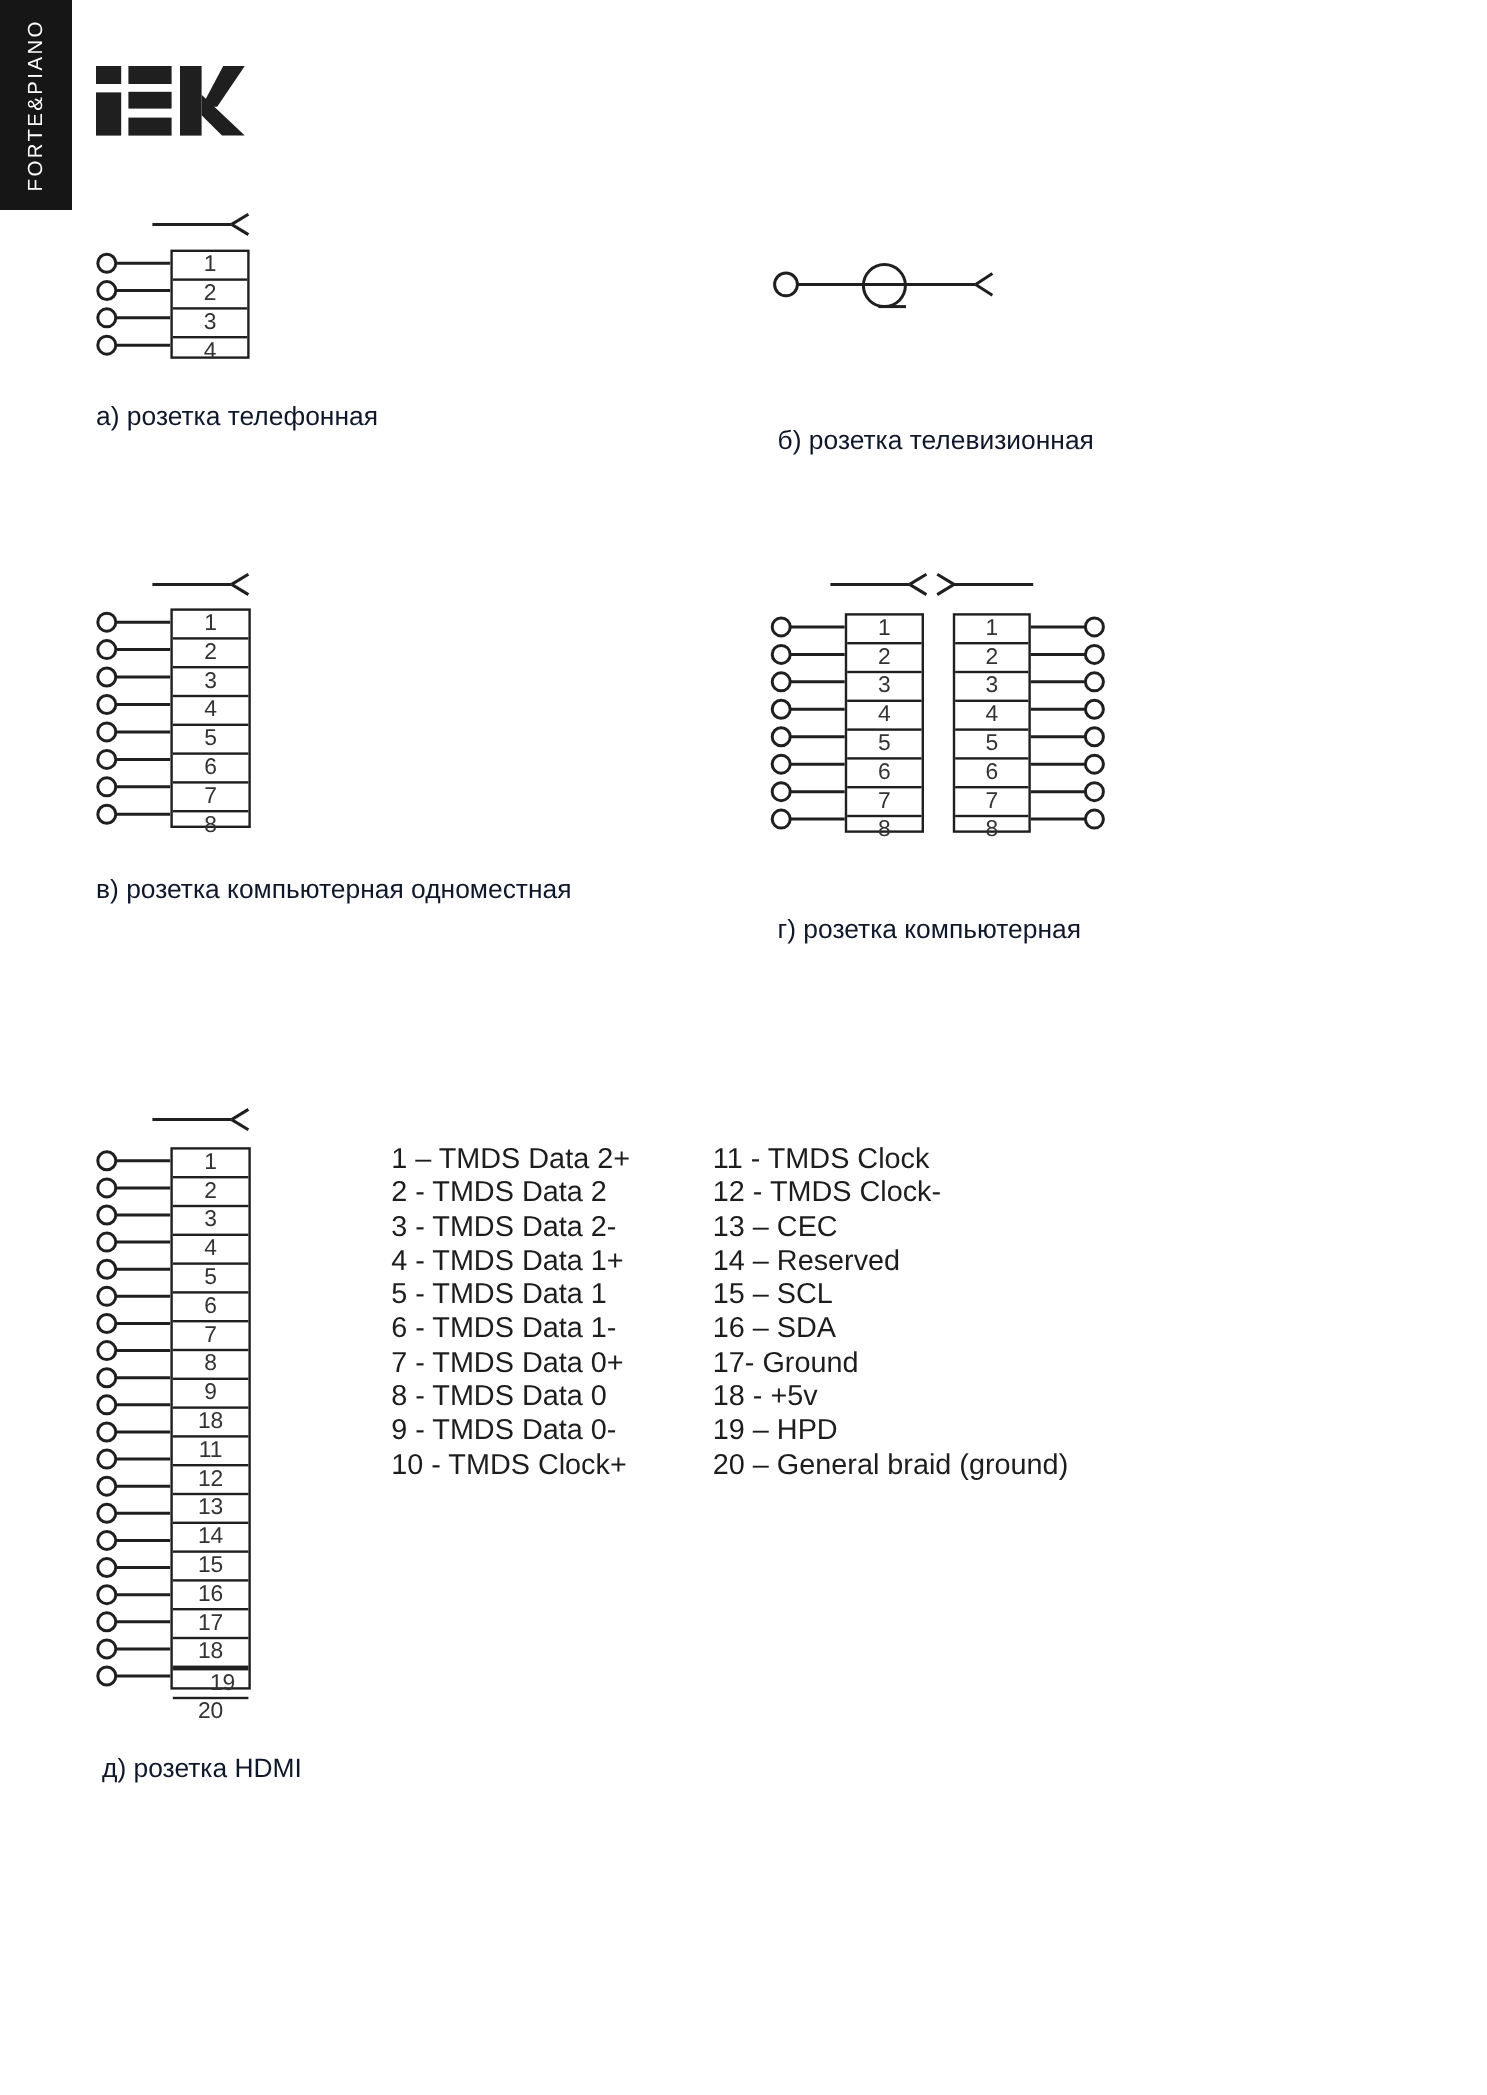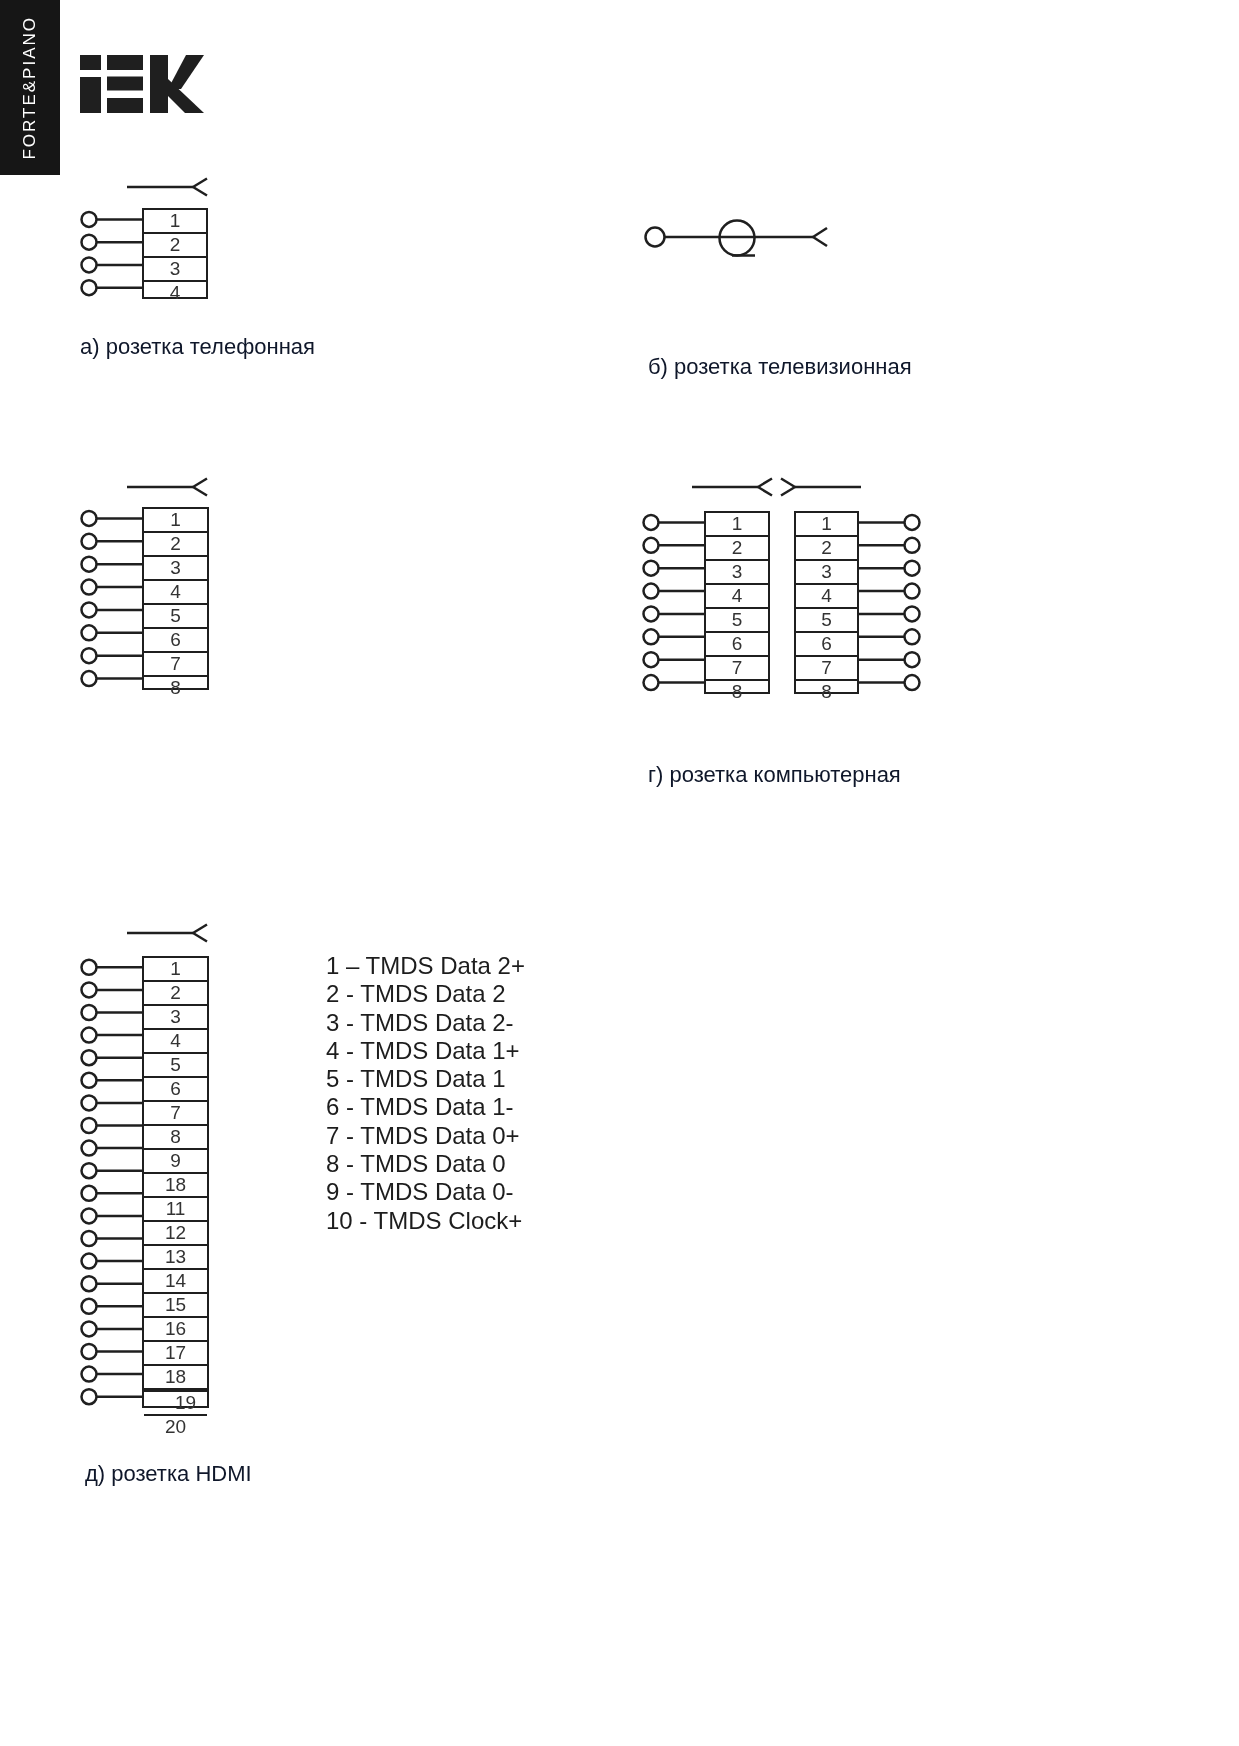--- a/index.html
+++ b/index.html
@@ -120,20 +120,21 @@
   <div class="pinblock" style="left:142px;top:507px;width:67px;height:183px;">
       <div class="pincell">1</div>
       <div class="pincell">2</div>
       <div class="pincell">3</div>
       <div class="pincell">4</div>
       <div class="pincell">5</div>
       <div class="pincell">6</div>
       <div class="pincell">7</div>
       <div class="pincell">8</div>
     </div>
+  <div class="diagram-label" style="left:80px;top:728px;">в) розетка компьютерная одноместная</div>
 
   <svg class="gfx" style="left:692px;top:475px;" width="82" height="24" viewBox="0 0 82 24">
     <line class="stroke" x1="0" y1="12" x2="66" y2="12"></line>
     <line class="stroke" x1="66" y1="12" x2="80" y2="3.5"></line>
     <line class="stroke" x1="66" y1="12" x2="80" y2="20.5"></line>
   </svg>
   <svg class="gfx" style="left:771px;top:475px;" width="90" height="24" viewBox="0 0 90 24">
     <line class="stroke" x1="24" y1="12" x2="90" y2="12"></line>
     <line class="stroke" x1="24" y1="12" x2="10" y2="3.5"></line>
     <line class="stroke" x1="24" y1="12" x2="10" y2="20.5"></line>
@@ -271,17 +272,29 @@
       <div class="legend-line">2 - TMDS Data 2</div>
       <div class="legend-line">3 - TMDS Data 2-</div>
       <div class="legend-line">4 - TMDS Data 1+</div>
       <div class="legend-line">5 - TMDS Data 1</div>
       <div class="legend-line">6 - TMDS Data 1-</div>
       <div class="legend-line">7 - TMDS Data 0+</div>
       <div class="legend-line">8 - TMDS Data 0</div>
       <div class="legend-line">9 - TMDS Data 0-</div>
       <div class="legend-line">10 - TMDS Clock+</div>
     </div>
+  <div class="legend-col" style="left:563px;top:952px;">
+      <div class="legend-line">11 - TMDS Clock</div>
+      <div class="legend-line">12 - TMDS Clock-</div>
+      <div class="legend-line">13 – CEC</div>
+      <div class="legend-line">14 – Reserved</div>
+      <div class="legend-line">15 – SCL</div>
+      <div class="legend-line">16 – SDA</div>
+      <div class="legend-line">17- Ground</div>
+      <div class="legend-line">18 - +5v</div>
+      <div class="legend-line">19 – HPD</div>
+      <div class="legend-line">20 – General braid (ground)</div>
+    </div>
 
   <div class="diagram-label" style="left:85px;top:1461px;">д) розетка HDMI</div>
 
 
 </div>
 
 </body></html>

